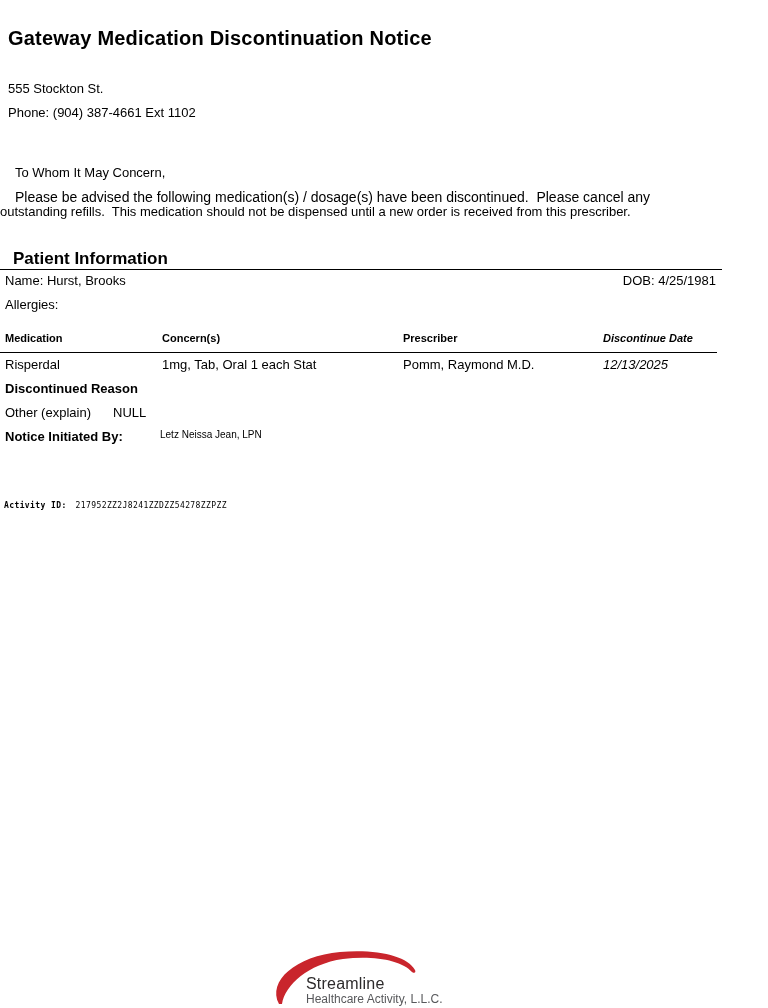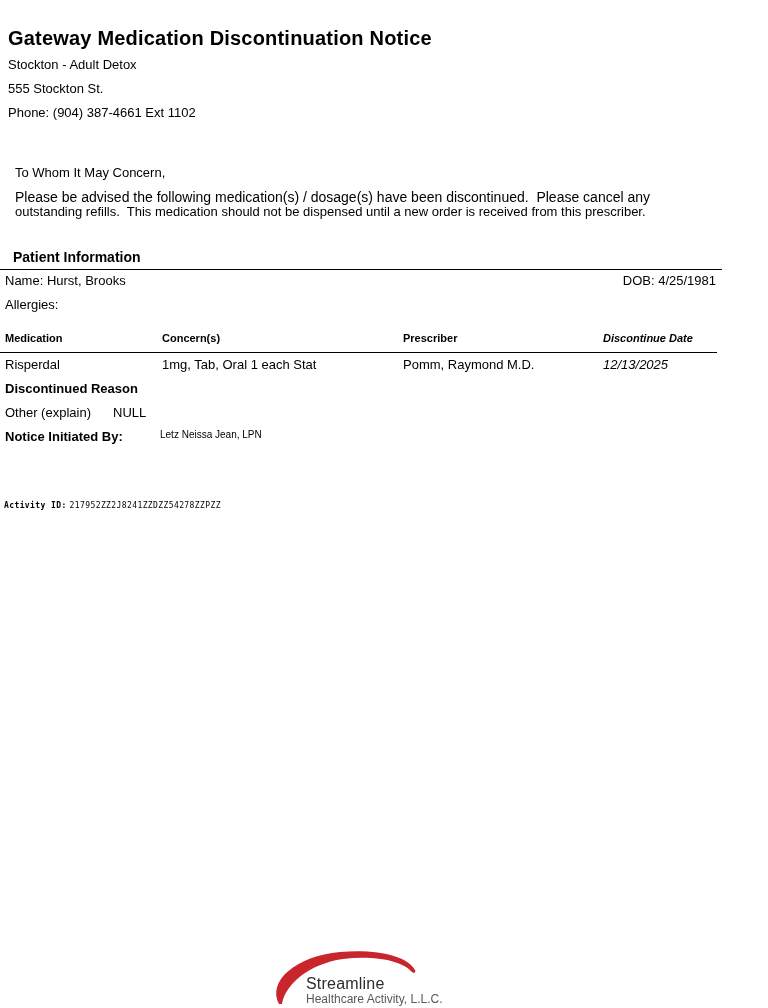--- a/index.html
+++ b/index.html
@@ -14,51 +14,50 @@
   }
   .abs { position:absolute; white-space:pre; }
   .center { left:0; width:718px; text-align:left;margin-left:8px; }
   .title { top:27px; font-size:20px; font-weight:bold; letter-spacing:0.2px; }
   .sub   { font-size:13px; }
   .facility { top:57px; }
   .address  { top:81px; }
   .phone    { top:105px; }
   .salutation { top:165px; left:15px; font-size:13px; }
   .bodyline1 { top:189px; left:15px; font-size:14px; }
-  .bodyline2 { top:204px; left:15px; font-size:13px; }
-  .section-title { top:249px; left:5px; font-size:14px; font-weight:bold;padding-left:8px; }
+  .bodyline2 { top:204px; left:0; font-size:13px; }
+  .section-title { top:249px; left:5px; font-size:17px; font-weight:bold;padding-left:8px; }
   .rule { position:absolute; height:1px; background:#000; }
   .rule1 { top:269px; left:0; width:722px; }
   .rule2 { top:352px; left:0; width:717px; }
   .name-row { top:273px; left:5px; right:52px; display:flex; justify-content:space-between; font-size:13px; white-space:pre; }
   .allergies { top:297px; left:5px; font-size:13px; }
   .th { top:332px; font-size:11px; font-weight:bold; }
   .td { top:357px; font-size:13px; }
   .col-med  { left:5px; }
   .col-dos  { left:162px; }
   .col-pre  { left:403px; }
   .col-date { left:603px;font-style:italic; }
   .disc-reason { top:381px; left:5px; font-size:13px; font-weight:bold; }
   .other-label { top:405px; left:5px; font-size:13px; }
   .other-value { top:405px; left:113px; font-size:13px; }
   .init-label { top:429px; left:5px; font-size:13px; font-weight:bold; }
   .init-value { top:429px; left:160px; font-size:10px; }
-  .activity { top:501px; left:4px; font-size:8px; font-family:"DejaVu Sans Mono", monospace; letter-spacing:0.4px; display:flex; gap:3px; }
+  .activity { top:501px; left:4px; font-size:8px; font-family:"DejaVu Sans Mono", monospace; letter-spacing:0.4px; display:flex; gap:9px; }
   .activity .lbl { font-weight:bold; }
   .logo-swoosh { position:absolute; left:264px; top:947px; width:174px; height:61px; }
   .brand { top:975px; left:306px; font-size:16px; font-weight:normal; color:#2d2b2c; letter-spacing:0.2px; }
   .subbrand { top:992px; left:306px; font-size:12px; color:#57585b; }
 </style>
 </head>
 <body>
 
 <div class="page">
 
   <div class="abs center title">Gateway Medication Discontinuation Notice</div>
-  <div class="abs center sub facility">Stockton - Adult Detox</div>
   <div class="abs center sub address">555 Stockton St.</div>
   <div class="abs center sub phone">Phone: (904) 387-4661 Ext 1102</div>
 
   <div class="abs salutation">To Whom It May Concern,</div>
   <div class="abs bodyline1">Please be advised the following medication(s) / dosage(s) have been discontinued.  Please cancel any</div>
   <div class="abs bodyline2">outstanding refills.  This medication should not be dispensed until a new order is received from this prescriber.</div>
 
   <div class="abs section-title">Patient Information</div>
   <div class="rule rule1"></div>
   <div class="abs name-row">

